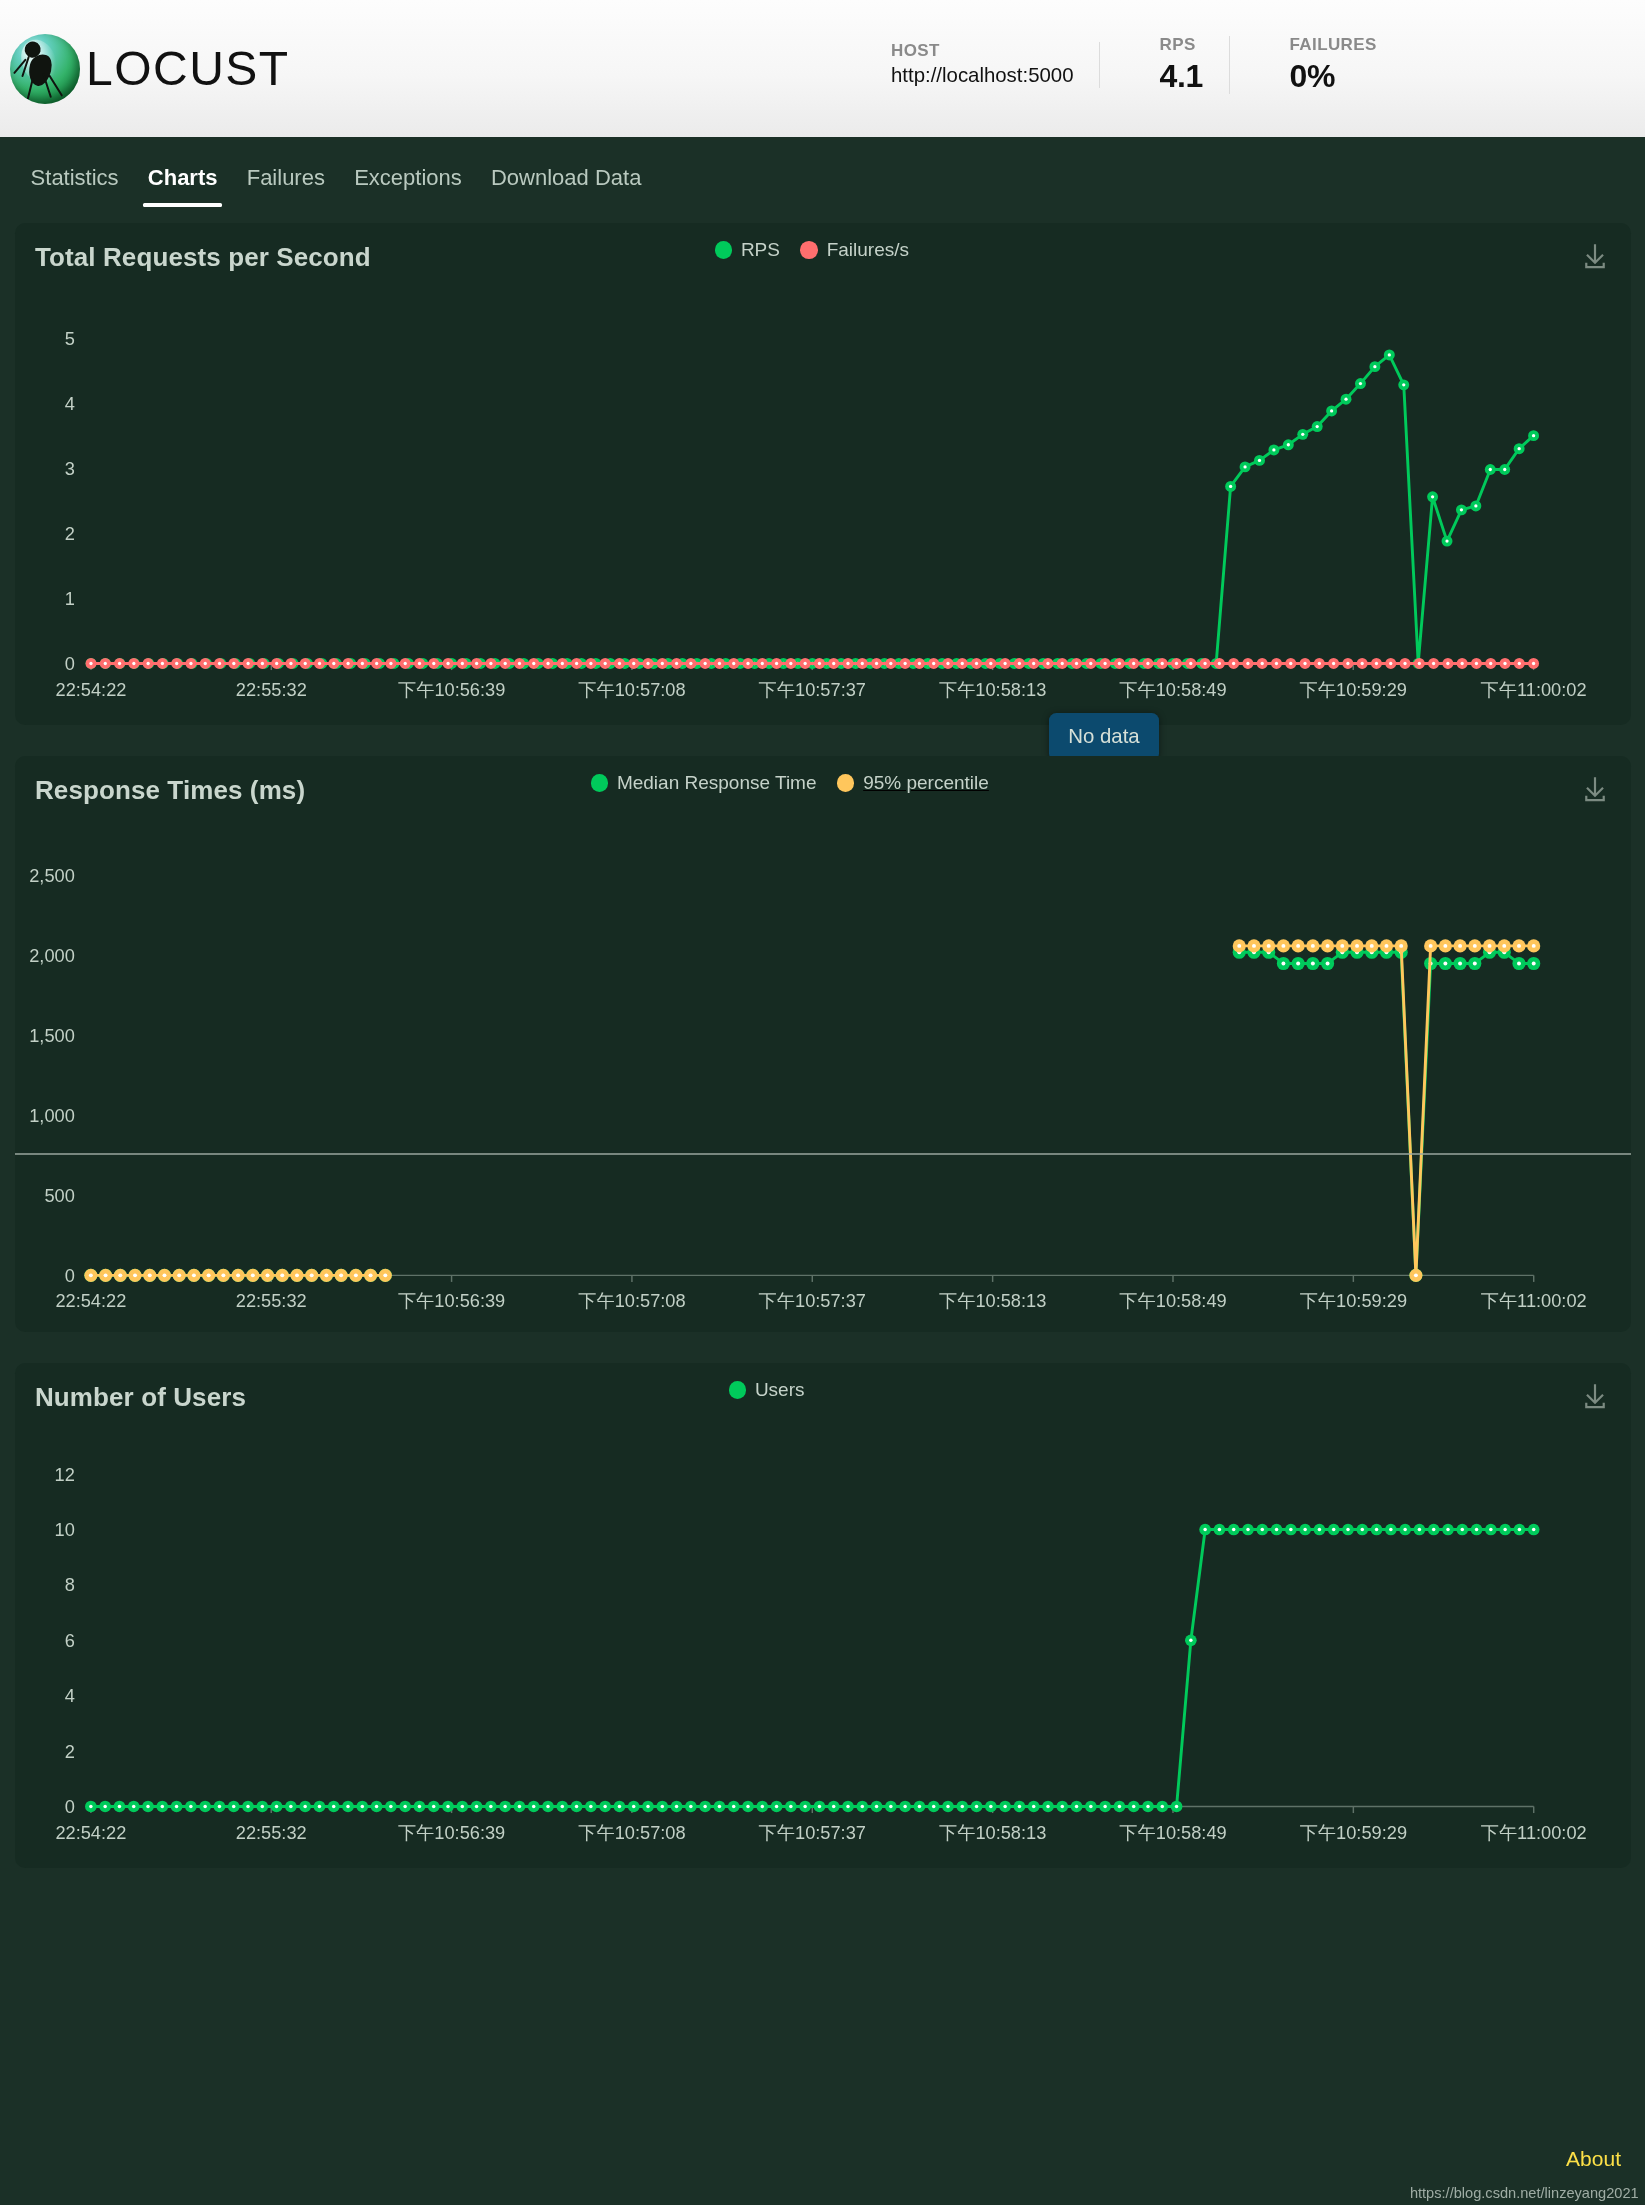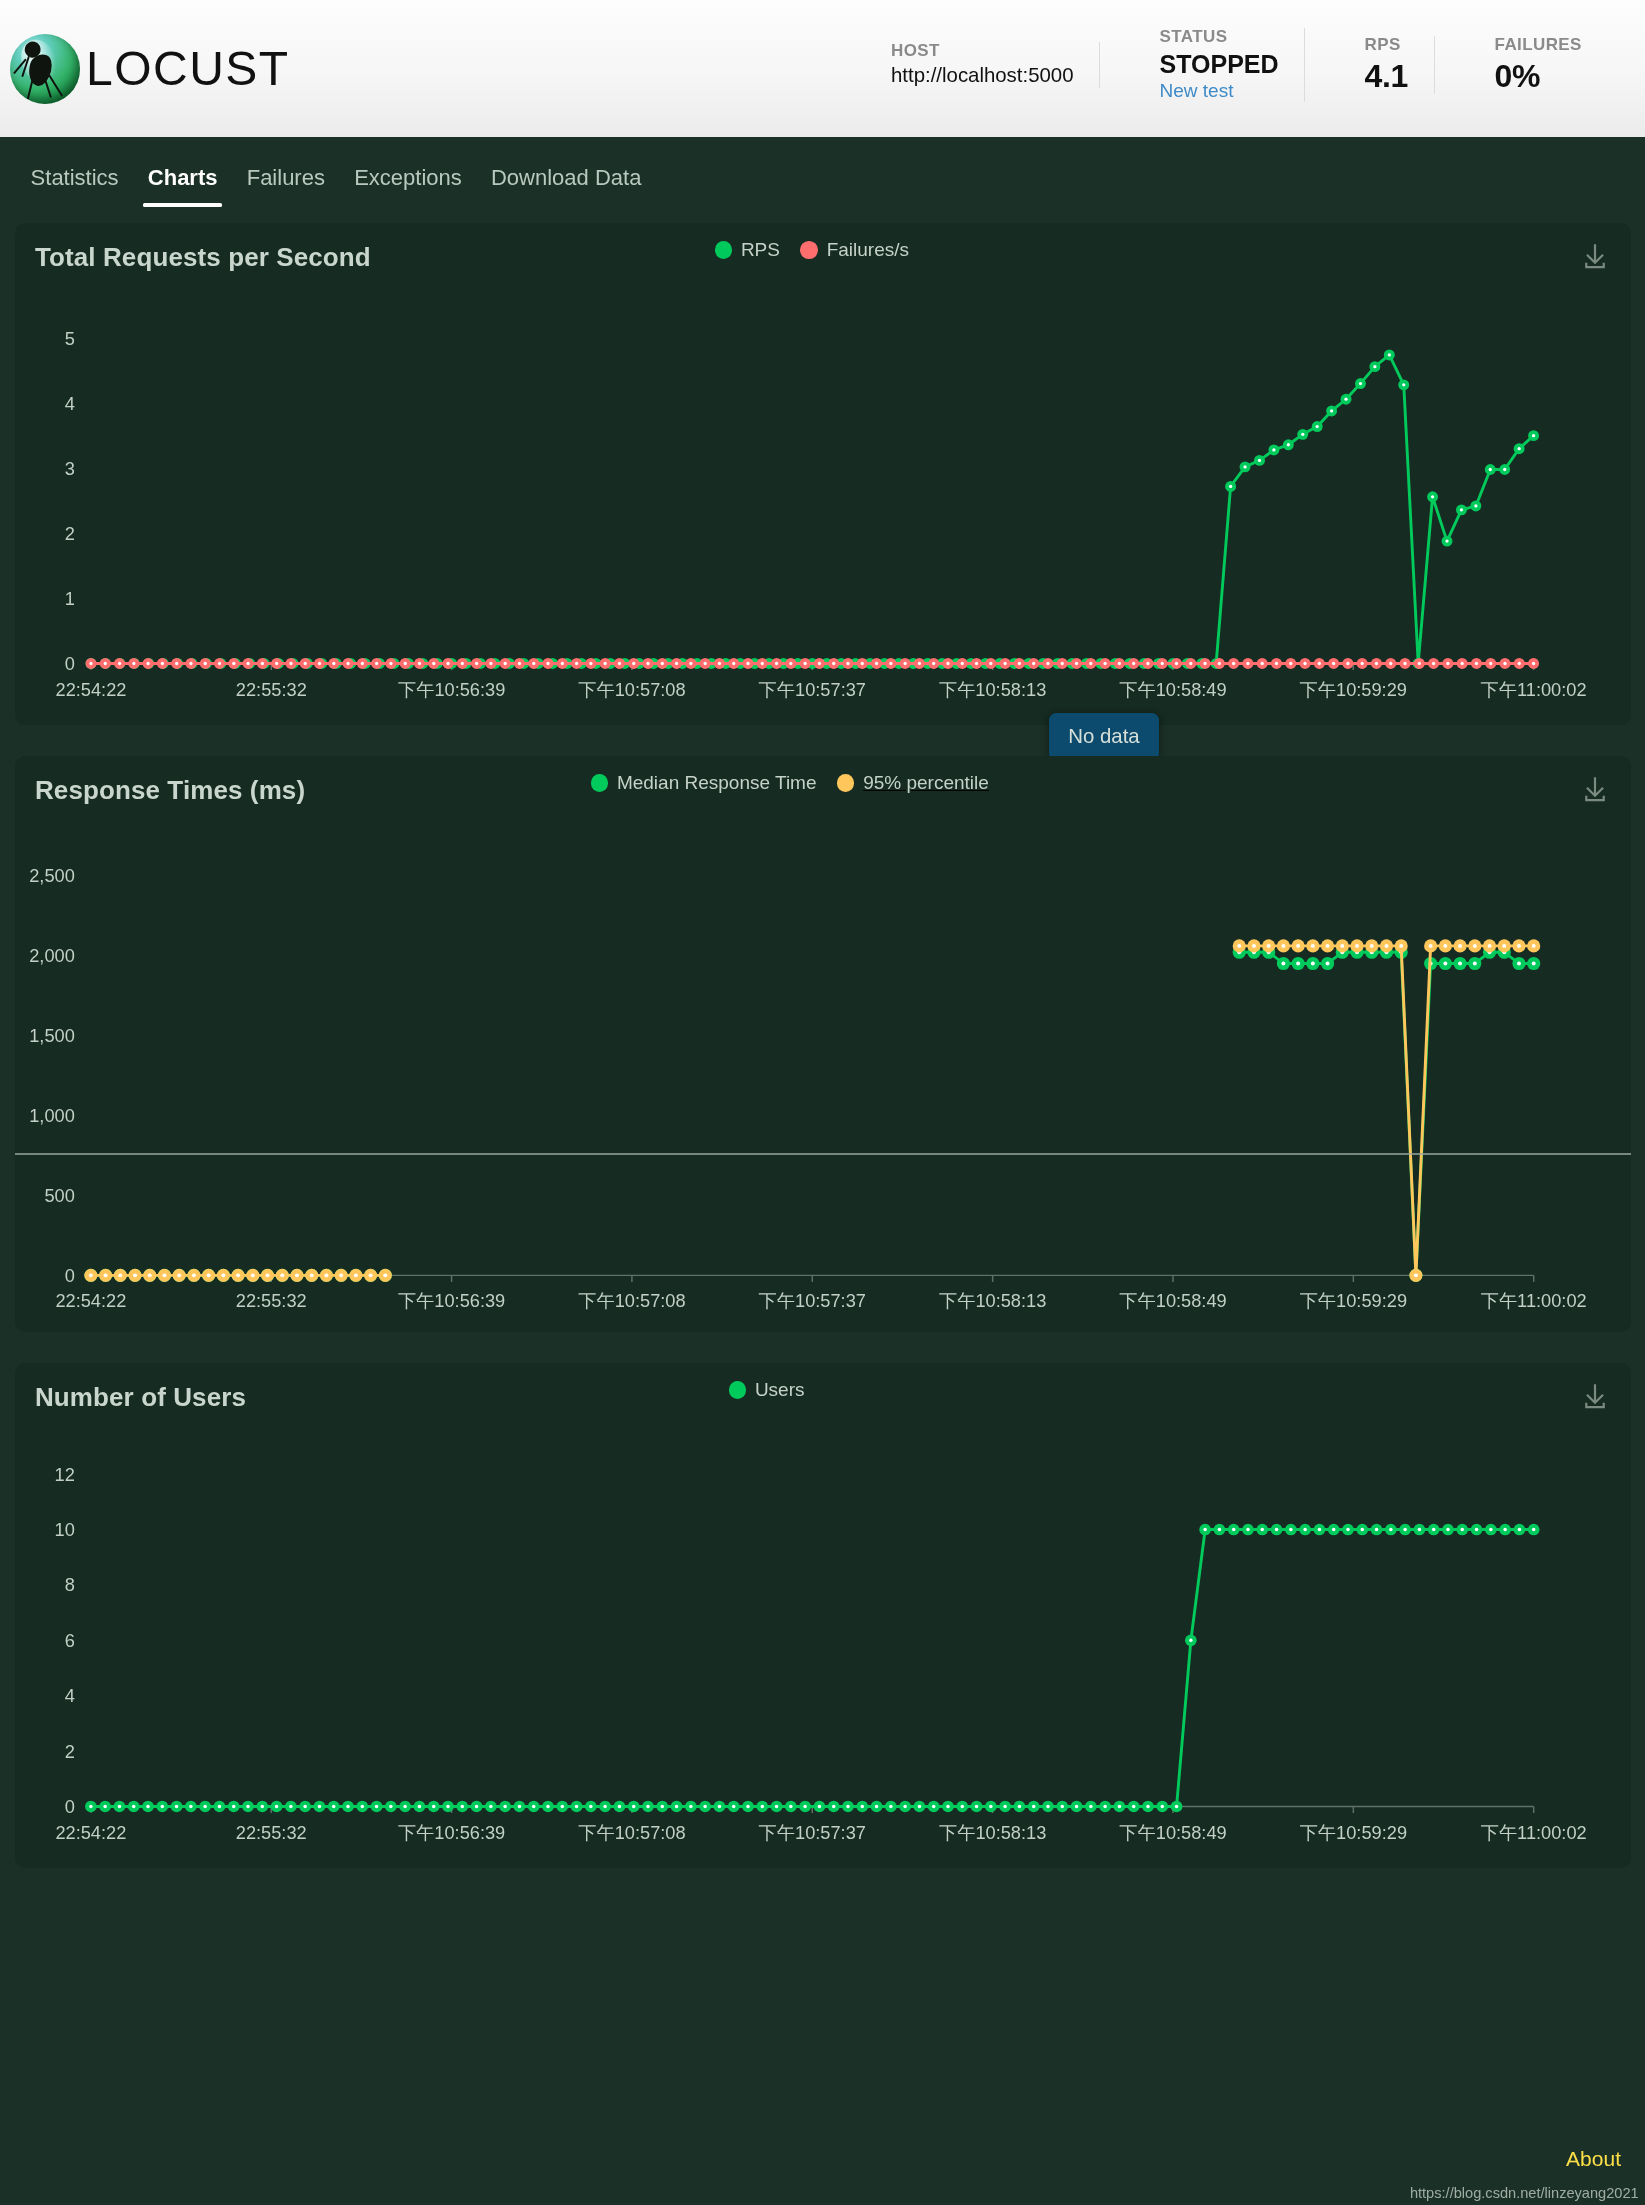--- a/index.html
+++ b/index.html
@@ -255,25 +255,20 @@
       <div class="leg" style="left:38px; top:41px; height:25px; transform:rotate(-32deg);"></div>
       <div class="leg" style="left:22px; top:44px; height:22px; transform:rotate(14deg);"></div>
     </div>
     <div class="logo-text">LOCUST</div>
   </div>
 
   <div class="stats">
     <div class="stat host">
       <div class="k">HOST</div>
       <div class="v">http://localhost:5000</div>
-    </div>
-    <div class="stat">
-      <div class="k">STATUS</div>
-      <div class="v bold">STOPPED</div>
-      <div class="link">New test</div>
     </div>
     <div class="stat">
       <div class="k">RPS</div>
       <div class="v big">4.1</div>
     </div>
     <div class="stat">
       <div class="k">FAILURES</div>
       <div class="v big">0%</div>
     </div>
   </div>

